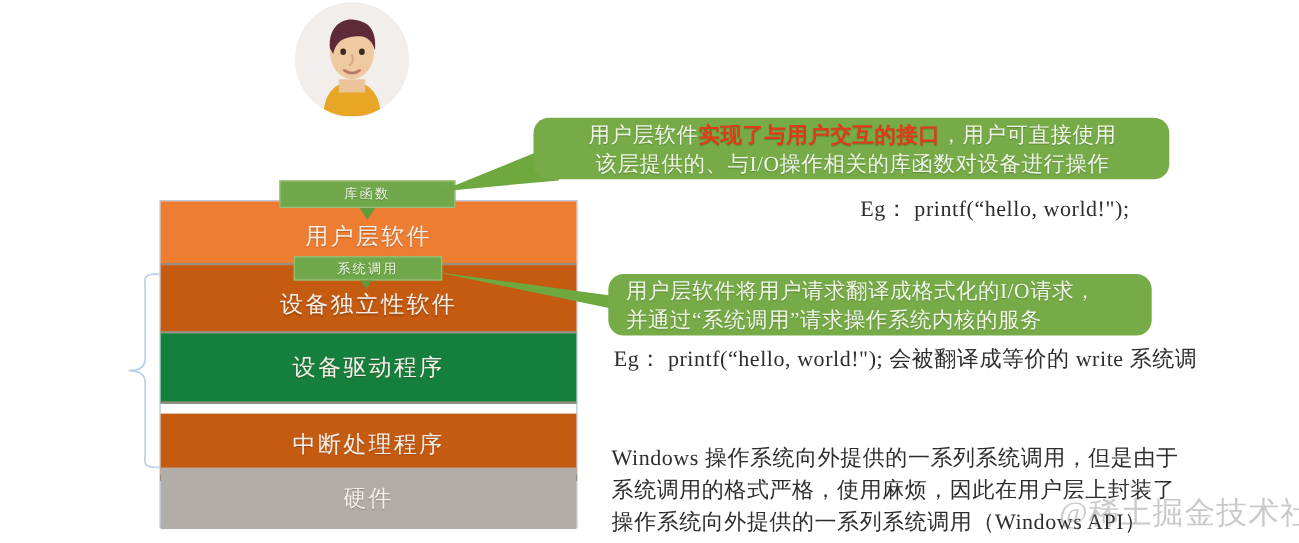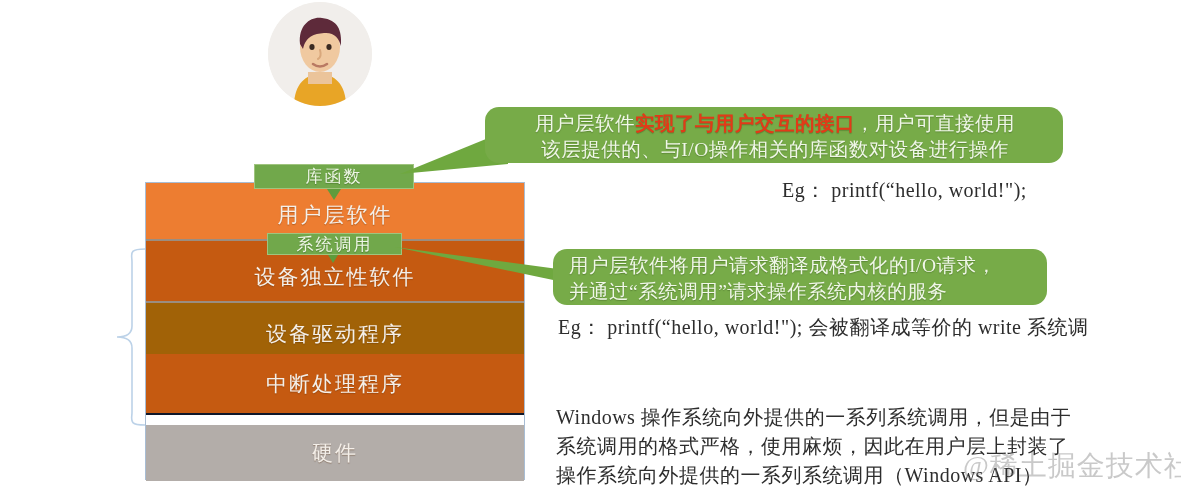--- a/index.html
+++ b/index.html
@@ -49,33 +49,33 @@
     display: flex;
     align-items: center;
     justify-content: center;
     color: #f4efe9;
     font-size: 21px;
     letter-spacing: 2px;
     text-shadow: 0 1px 1px rgba(80,40,10,0.35);
   }
   .layer.l0 { top: 0px;   height: 58px;  background: #ED7D31; border-bottom: 2px solid #9b8d80; }
   .layer.l1 { top: 58px;  height: 62px;  background: #C55A11; border-bottom: 2px solid #9b8d80; }
-  .layer.l2 { top: 120px; height: 64px;  background: #a16207; border-bottom: 2px solid #9b8d80; }
-  .layer.l3 { top: 171px; height: 61px;  background: #C55A11; border-bottom: 2px solid #0f172a; }
+  .layer.l2 { top: 120px; height: 64px;  background: #15803d; border-bottom: 2px solid #9b8d80; }
+  .layer.l3 { top: 193px; height: 61px;  background: #C55A11; border-bottom: 5px solid #0f172a; }
   .layer.l4 { top: 242px; height: 56px;  background: #B3ADA9; }
   .layer.l0 .lab { transform: translateY(4px); }
   .layer.l1 .lab { transform: translateY(6px); }
 
   
   .chip {
     position: absolute;
     background: #71A84B;
     border: 1px solid #9fc47e;
     color: #eef6e6;
-    font-size: 17px;
+    font-size: 12px;
     letter-spacing: 2px;
     display: flex;
     align-items: center;
     justify-content: center;
     box-sizing: border-box;
     text-shadow: 0 1px 1px rgba(40,70,20,0.4);
     z-index: 5;
   }
   #chip-lib  { left: 254px; top: 164px; width: 160px; height: 25px; }
   #chip-sys  { left: 267px; top: 233px; width: 135px; height: 22px; }

